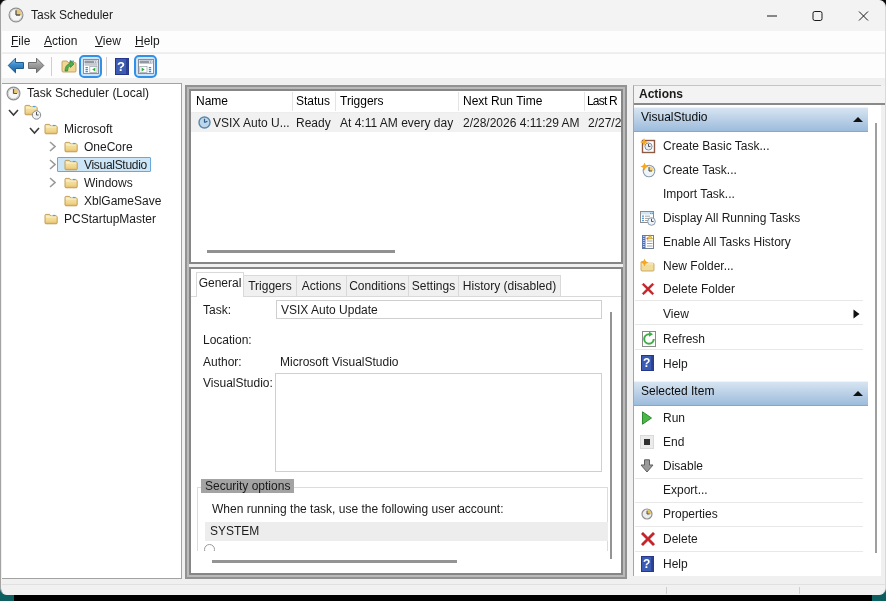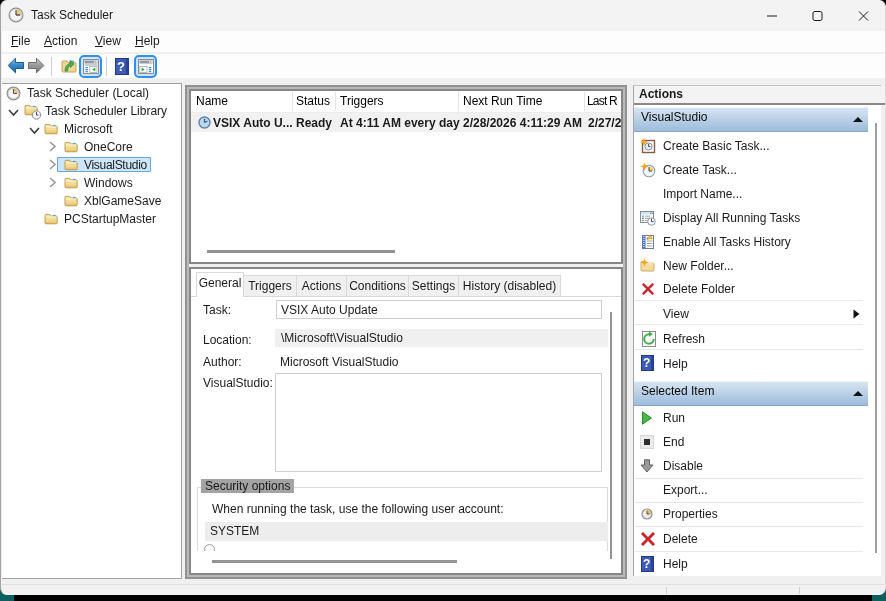--- a/index.html
+++ b/index.html
@@ -29,21 +29,21 @@
 .trow { position:absolute; height:18px; line-height:16px; white-space:nowrap; }
 .tsel { position:absolute; left:56px; top:0px; height:15px; background:#cde6f7; border:1px solid #68a9dc; border-radius:1px; }
 
 #midframe { position:absolute; left:184px; top:84px; width:442px; height:494px; border:2px solid #929292; }
 #midframe2 { position:absolute; left:186px; top:86px; width:438px; height:490px; border:2px solid #bababa; background:#f0f0f0; }
 #panelA { position:absolute; left:188px; top:88px; width:434px; height:175px; border:2px solid #868686; background:#fff; overflow:hidden;}
 #panelB { position:absolute; left:188px; top:266px; width:434px; height:308px; border:2px solid #868686; background:#fff; overflow:hidden;}
 
 .hsep { position:absolute; top:1px; width:1px; height:19px; background:#e4e4e4; }
 .htxt { position:absolute; top:3px; color:#000; }
-#lrow { position:absolute; left:0; top:22px; width:430px; height:19px; background:#f1f1f1;font-weight:bold; }
+#lrow { position:absolute; left:0; top:22px; width:430px; height:19px; background:#f1f1f1; }
 .ltxt { position:absolute; top:3px; white-space:nowrap; }
 
 .tab { position:absolute; top:6px; height:22px; background:#f0f0f0; border:1px solid #d9d9d9; border-left:none; line-height:21px; text-align:center; }
 #tabGeneral { top:3px; height:25px; background:#fff; border-left:1px solid #d9d9d9; border-bottom:none; z-index:3; }
 #tabline { position:absolute; left:0; top:27px; width:430px; height:1px; background:#d9d9d9; }
 .flabel { position:absolute; left:12px; }
 .fval { position:absolute; left:89px; }
 #scA { position:absolute; background:#919191; }
 
 #rpane { position:absolute; left:632px; top:84px; width:248px; height:491px; border-left:1px solid #a6a6a6; border-top:1px solid #c4c4c4; background:#fff; }
@@ -163,21 +163,20 @@
         </g>
         <g id="chevR">
             <path d="M1 1 L6 5.5 L1 10" fill="none" stroke="#9a9a9a" stroke-width="1.6"></path>
           </g>
         <g id="chevD">
             <path d="M1 2 L5.5 7 L10 2" fill="none" stroke="#3c3c3c" stroke-width="1.6"></path>
           </g>
       </defs>
     </svg>
     <div class="trow" style="left:25px;top:1px">Task Scheduler (Local)</div>
-    <div class="trow" style="left:43px;top:19px">Task Scheduler Library</div>
     <div class="trow" style="left:62px;top:37px">Microsoft</div>
     <div class="trow" style="left:82px;top:55px">OneCore</div>
     <div class="trow" style="left:82px;top:73px"><div class="tsel" style="left:-27px;width:94px"></div><span style="position:relative;letter-spacing:-0.3px">VisualStudio</span></div>
     <div class="trow" style="left:82px;top:91px">Windows</div>
     <div class="trow" style="left:82px;top:109px">XblGameSave</div>
     <div class="trow" style="left:62px;top:127px">PCStartupMaster</div>
 
     <svg class="abs" style="left:4px;top:2px" width="15" height="15" viewBox="0 0 15 15">
       <circle cx="7.5" cy="7.5" r="6.4" fill="#f6f6f6" stroke="#8e8e8e" stroke-width="1.2"></circle>
       <path d="M7.5 7.5 L7.5 2.4 A5.1 5.1 0 0 1 12.6 7.5 Z" fill="#e9c878"></path>
@@ -262,23 +261,20 @@
     <div class="tab" style="left:156px;width:62px">Conditions</div>
     <div class="tab" style="left:218px;width:50px">Settings</div>
     <div class="tab" style="left:268px;width:102px">History (disabled)</div>
     <div class="abs" style="left:0;top:28px;width:430px;height:254px;overflow:hidden">
 
       <div class="flabel" style="top:6px">Task:</div>
       <div class="abs" style="left:85px;top:3px;width:326px;height:19px;border:1px solid #cfcfcf;background:#fff">
         <div style="margin:2px 0 0 4px">VSIX Auto Update</div>
       </div>
       <div class="flabel" style="top:36px">Location:</div>
-      <div class="abs" style="left:84px;top:32px;width:333px;height:18px;background:#f0f0f0">
-        <div style="margin:2px 0 0 6px">\Microsoft\VisualStudio</div>
-      </div>
       <div class="flabel" style="top:58px">Author:</div>
       <div class="fval" style="top:58px">Microsoft VisualStudio</div>
       <div class="flabel" style="top:79px">VisualStudio:</div>
       <div class="abs" style="left:84px;top:76px;width:327px;height:99px;border:1px solid #cfcfcf;background:#fff"></div>
 
       <div class="abs" style="left:6px;top:190px;width:411px;height:100px;border:1px solid #dcdcdc"></div>
       <div class="abs" style="left:10px;top:182px;background:#a3a3a3;padding:0 4px">Security options</div>
       <div class="abs" style="left:21px;top:205px">When running the task, use the following user account:</div>
       <div class="abs" style="left:14px;top:225px;width:403px;height:19px;background:#ededed">
           <div style="margin:2px 0 0 5px">SYSTEM</div>
@@ -289,21 +285,21 @@
     <div class="thumb" style="left:419px;top:43px;width:2px;height:247px"></div>
     <div class="thumb" style="left:21px;top:291px;width:245px;height:3px"></div>
   </div>
 
   <div id="rpane"></div>
   <div id="rtitle">Actions</div>
   <div id="rtline"></div>
   <div class="sechdr" style="top:106px">VisualStudio<div class="uparrow"></div></div>
   <div class="aitem" style="top:138px">Create Basic Task...</div>
   <div class="aitem" style="top:162px">Create Task...</div>
-  <div class="aitem" style="top:186px">Import Name...</div>
+  <div class="aitem" style="top:186px">Import Task...</div>
   <div class="aitem" style="top:210px">Display All Running Tasks</div>
   <div class="aitem" style="top:234px">Enable All Tasks History</div>
   <div class="aitem" style="top:258px">New Folder...</div>
   <div class="aitem" style="top:281px">Delete Folder</div>
   <div class="aitem" style="top:306px">View</div>
   <div class="aitem" style="top:331px">Refresh</div>
   <div class="aitem" style="top:356px">Help</div>
   <div class="asep" style="top:299px"></div>
   <div class="asep" style="top:323px"></div>
   <div class="asep" style="top:348px"></div>

